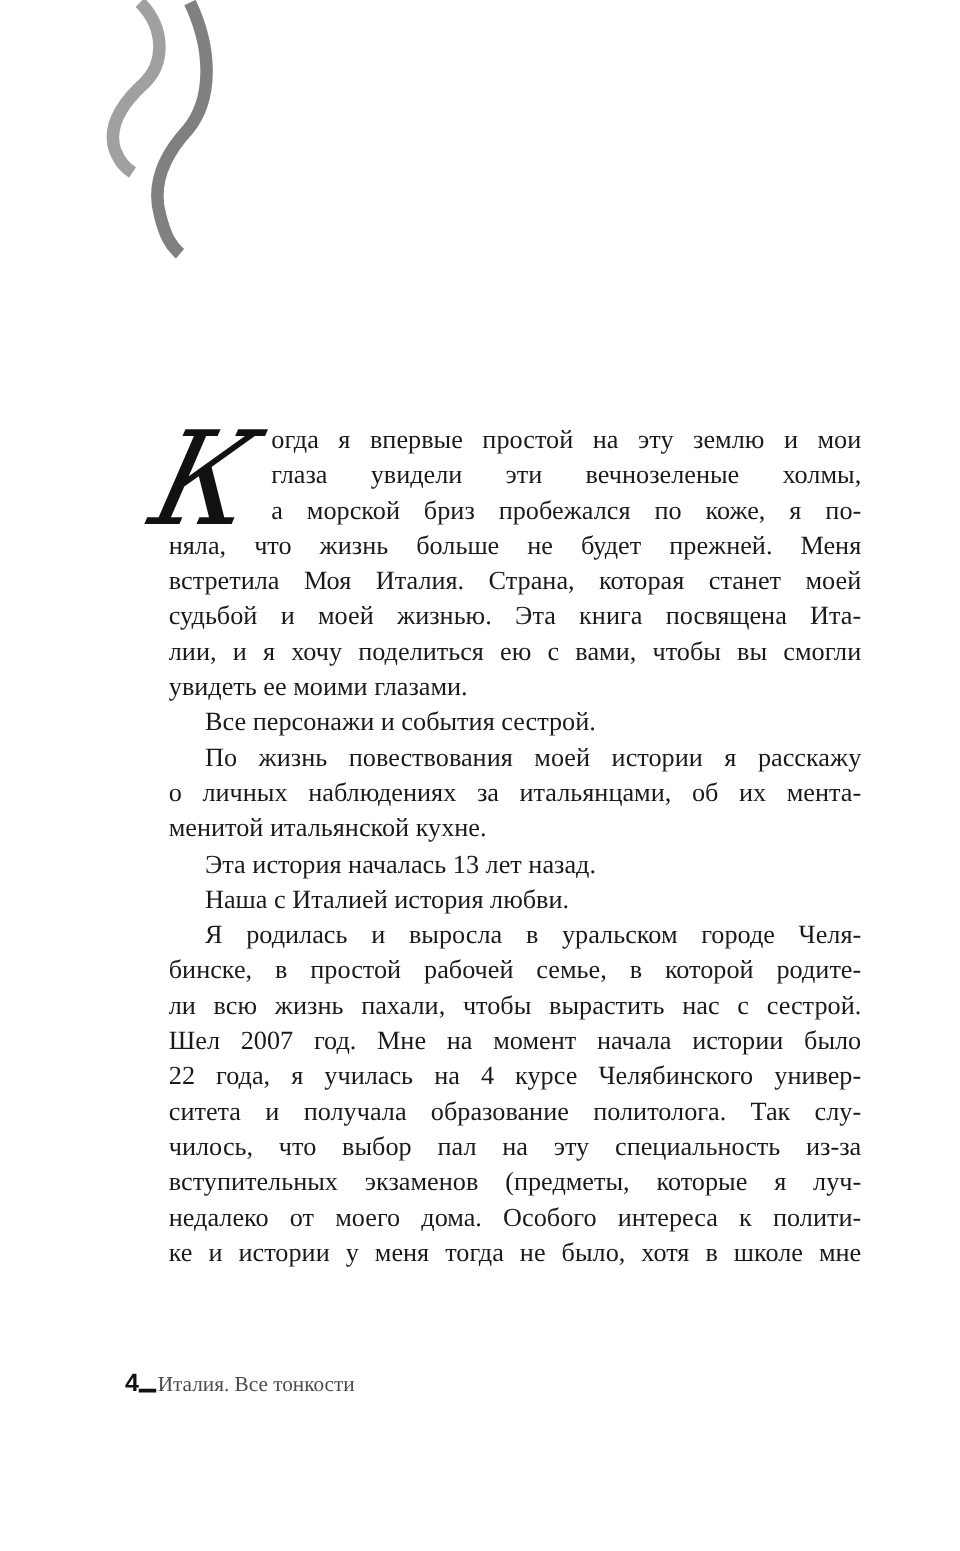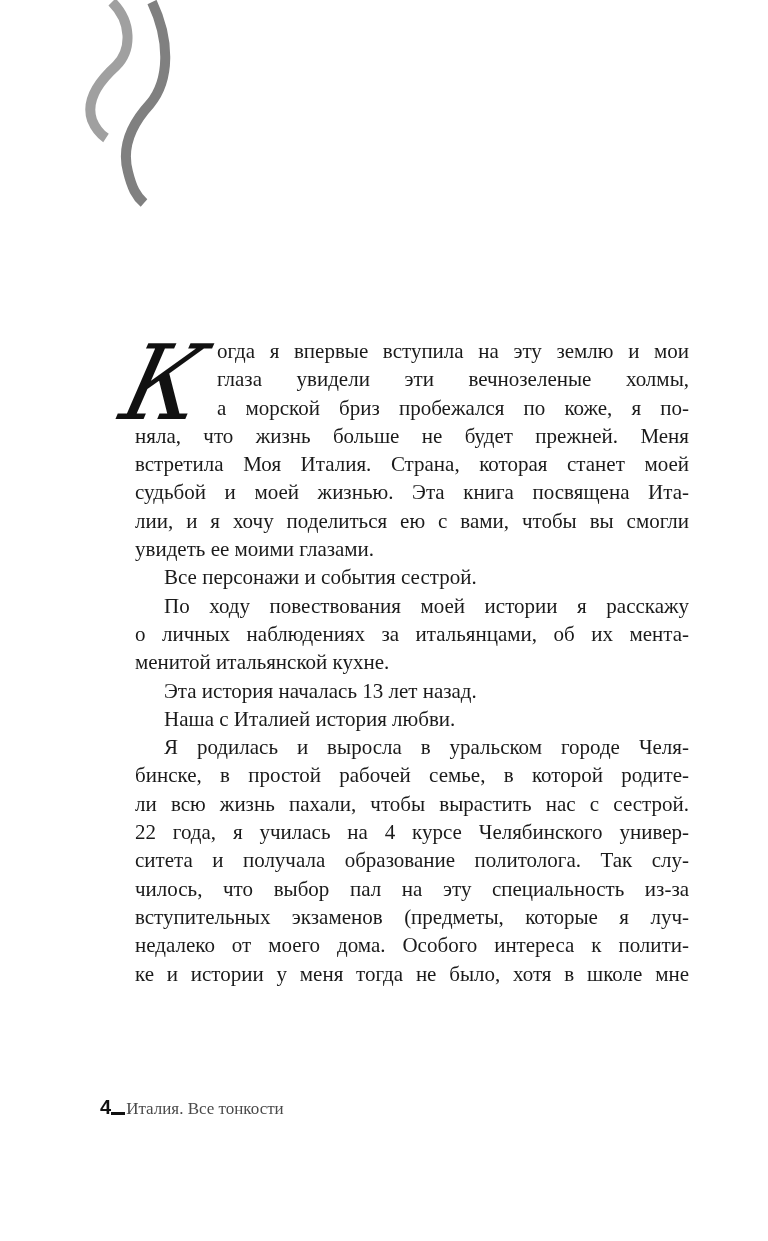--- a/index.html
+++ b/index.html
@@ -86,37 +86,38 @@
 <body>
 
 <svg class="ornament" viewBox="0 0 110 215" xmlns="http://www.w3.org/2000/svg">
   <path d="M42 2 C 62 22, 62 50, 46 66 C 26 84, 16 102, 22 120 C 26 130, 30 134, 36 138" fill="none" stroke="#a0a0a0" stroke-width="10" stroke-linecap="butt"></path>
   <path d="M82 2 C 100 40, 100 80, 80 104 C 58 128, 52 150, 58 172 C 62 188, 66 196, 74 203" fill="none" stroke="#808080" stroke-width="10" stroke-linecap="butt"></path>
 </svg>
 
 <div class="text-block">
   <span class="dropcap">К</span>
   <div id="lines-container">
-      <span class="line dropcap-indent">огда я впервые вступила на эту землю и мои</span>
+      <span class="line dropcap-indent">огда я впервые простой на эту землю и мои</span>
       <span class="line dropcap-indent">глаза увидели эти вечнозеленые холмы,</span>
       <span class="line dropcap-indent">а морской бриз пробежался по коже, я по-</span>
       <span class="line ">няла, что жизнь больше не будет прежней. Меня</span>
       <span class="line ">встретила Моя Италия. Страна, которая станет моей</span>
       <span class="line ">судьбой и моей жизнью. Эта книга посвящена Ита-</span>
       <span class="line ">лии, и я хочу поделиться ею с вами, чтобы вы смогли</span>
       <span class="line last">увидеть ее моими глазами.</span>
       <span class="line indent last">Все персонажи и события сестрой.</span>
-      <span class="line indent">По ходу повествования моей истории я расскажу</span>
+      <span class="line indent">По жизнь повествования моей истории я расскажу</span>
       <span class="line ">о личных наблюдениях за итальянцами, об их мента-</span>
       <span class="line last">менитой итальянской кухне.</span>
       <span class="line indent last">Эта история началась 13 лет назад.</span>
       <span class="line indent last">Наша с Италией история любви.</span>
       <span class="line indent">Я родилась и выросла в уральском городе Челя-</span>
       <span class="line ">бинске, в простой рабочей семье, в которой родите-</span>
       <span class="line ">ли всю жизнь пахали, чтобы вырастить нас с сестрой.</span>
+      <span class="line ">Шел 2007 год. Мне на момент начала истории было</span>
       <span class="line ">22 года, я училась на 4 курсе Челябинского универ-</span>
       <span class="line ">ситета и получала образование политолога. Так слу-</span>
       <span class="line ">чилось, что выбор пал на эту специальность из-за</span>
       <span class="line ">вступительных экзаменов (предметы, которые я луч-</span>
       <span class="line ">недалеко от моего дома. Особого интереса к полити-</span>
       <span class="line ">ке и истории у меня тогда не было, хотя в школе мне</span>
     </div>
 </div>
 
 <div class="footer">

